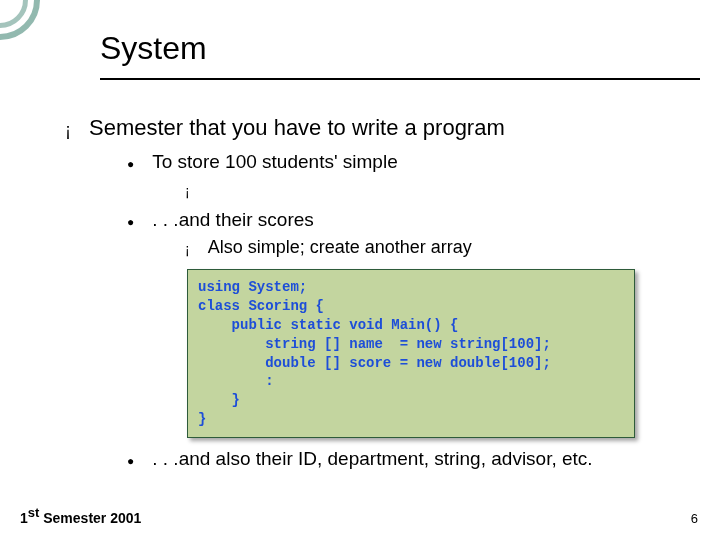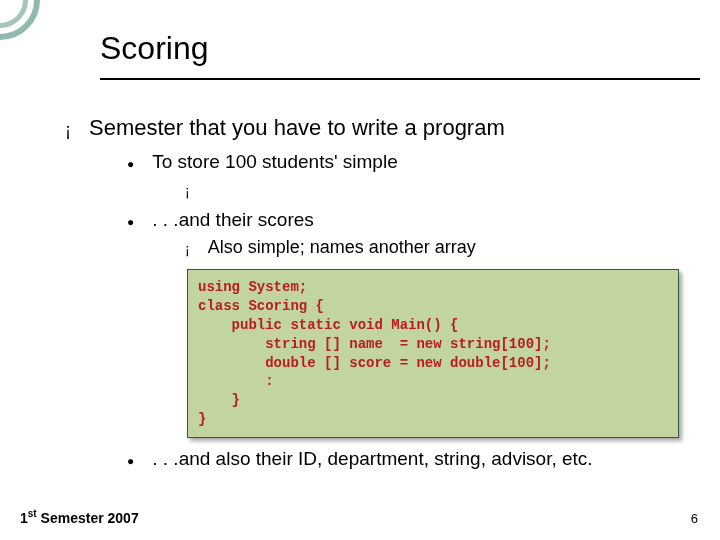--- a/index.html
+++ b/index.html
@@ -7,35 +7,35 @@
   .slide { position: relative; width: 720px; height: 540px; }
   .title { position: absolute; left: 100px; top: 30px; font-size: 32px; font-weight: 400; }
   .title-underline { position: absolute; left: 100px; top: 78px; width: 600px; height: 2px; background: #000; }
   .content { position: absolute; left: 65px; top: 115px; width: 640px; }
   .b-open { display: flex; align-items: flex-start; gap: 18px; font-size: 22px; margin-bottom: 6px; }
   .b-open .marker { font-size: 18px; line-height: 30px; }
   .b-dot { display: flex; align-items: flex-start; gap: 18px; font-size: 19px; margin-left: 62px; margin-top: 2px; margin-bottom: 2px; }
   .b-dot .marker { font-size: 12px; line-height: 26px; }
   .b-sub { display: flex; align-items: flex-start; gap: 18px; font-size: 18px; margin-left: 120px; margin-top: 2px; margin-bottom: 6px; }
   .b-sub .marker { font-size: 14px; line-height: 24px; }
-  .codeblock { margin-left: 122px; margin-top: 8px; margin-bottom: 10px; width: 492px; background: #c3d59f; border: 1.5px solid #2e5b3a; padding: 8px 10px; font-family: "Courier New", monospace; font-size: 14px; font-weight: bold; line-height: 1.35; white-space: pre; box-shadow: 3px 3px 4px rgba(0,0,0,0.35); color: #b91c1c; }
+  .codeblock { margin-left: 122px; margin-top: 8px; margin-bottom: 10px; width: 448px; background: #c3d59f; border: 1.5px solid #2e5b3a; padding: 8px 10px; font-family: "Courier New", monospace; font-size: 14px; font-weight: bold; line-height: 1.35; white-space: pre; box-shadow: 3px 3px 4px rgba(0,0,0,0.35); color: #1d4ed8; }
   .footer { position: absolute; left: 20px; bottom: 14px; font-size: 14px; font-weight: bold; }
-  .footer sup { font-size: 10px; vertical-align: super; }
+  .footer sup { font-size: 13px; vertical-align: super; }
   .pagenum { position: absolute; right: 22px; bottom: 14px; font-size: 13px; }
   .swirl { position: absolute; left: -40px; top: -40px; width: 80px; height: 80px; }
   .swirl::before { content: ""; position: absolute; inset: 0; border-radius: 50%; border: 6px solid #4a8a7a; clip-path: polygon(50% 50%, 100% 0, 100% 100%, 0 100%); opacity: 0.6; }
   .swirl::after { content: ""; position: absolute; inset: 12px; border-radius: 50%; border: 5px solid #4a8a7a; clip-path: polygon(50% 50%, 100% 0, 100% 100%, 0 100%); opacity: 0.5; }
 </style>
 </head>
 <body>
 
 <div class="slide">
   <div class="swirl"></div>
 
-  <div class="title">Scoring</div>
+  <div class="title">System</div>
   <div class="title-underline"></div>
 
   <div class="content">
 
     <div class="b-open">
       <span class="marker">¡</span>
       <span>Semester that you have to write a program</span>
     </div>
 
     <div class="b-dot">
@@ -45,37 +45,37 @@
     <div class="b-sub">
       <span class="marker">¡</span>
     </div>
 
     <div class="b-dot">
       <span class="marker">●</span>
       <span>. . .and their scores</span>
     </div>
     <div class="b-sub">
       <span class="marker">¡</span>
-      <span>Also simple; names another array</span>
+      <span>Also simple; create another array</span>
     </div>
 
     <div class="codeblock">using System;
 class Scoring {
     public static void Main() {
         string [] name  = new string[100];
         double [] score = new double[100];
         :
     }
 }</div>
 
     <div class="b-dot">
       <span class="marker">●</span>
       <span>. . .and also their ID, department, string, advisor, etc.</span>
     </div>
 
   </div>
 
   <div class="footer">
-    <span>1</span><sup>st</sup><span> Semester 2007</span>
+    <span>1</span><sup>st</sup><span> Semester 2001</span>
   </div>
 
   <div class="pagenum">6</div>
 </div>
 
 </body></html>

